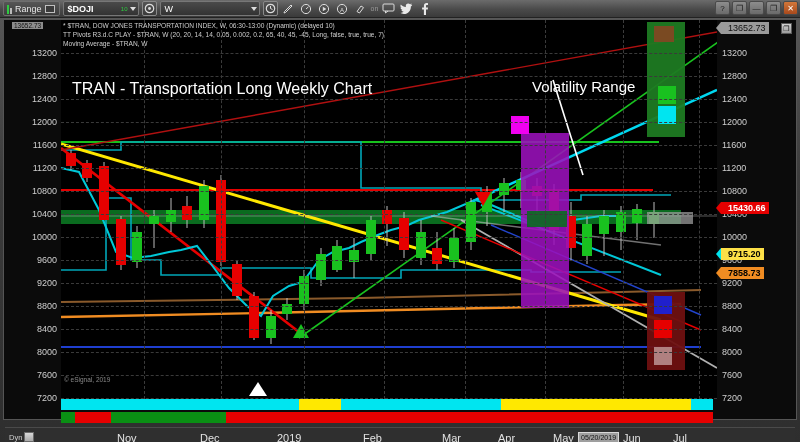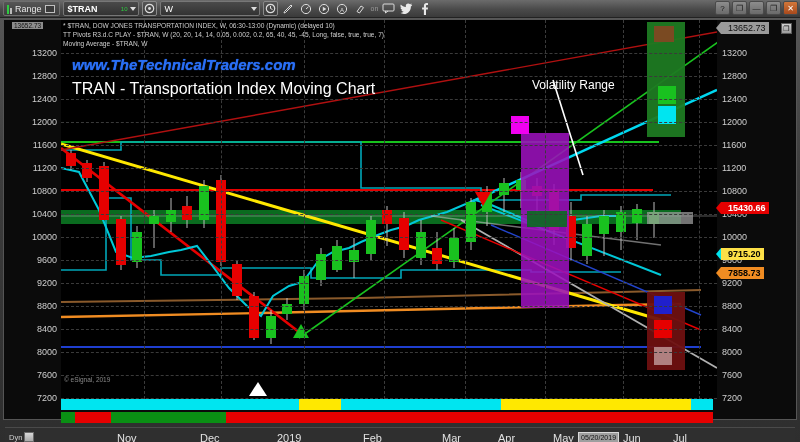--- a/index.html
+++ b/index.html
@@ -116,21 +116,21 @@
     white-space:nowrap; font-family:"Liberation Sans", sans-serif;
   }
   .site {
     position:absolute; font-style:italic; font-weight:bold;
     color:#2a6ff5; font-size:15px; text-shadow:0 0 1px #2a6ff5;
   }
   .chtitle {
     position:absolute; color:#fff; font-size:16px; white-space:nowrap;
   }
   .volrange {
-    position:absolute; color:#fff; font-size:12px; white-space:nowrap;
+    position:absolute; color:#fff; font-size:15px; white-space:nowrap;
   }
 
   
   .annot {
     position:absolute; background:rgba(38,38,38,0.93);
     color:#fff; font-size:10.5px; line-height:13.6px; text-align:center;
     padding:4px 6px;
   }
 
   
@@ -182,21 +182,21 @@
       <span class="tb-label">Range</span>
       <span class="icn" style="width:11px">
         <svg width="10" height="8" viewBox="0 0 10 8">
             <rect x="0" y="0" width="10" height="8" fill="#bfbfbf"></rect>
             <rect x="1" y="1" width="8" height="6" fill="#3a3a3a"></rect>
           </svg>
       </span>
     </div>
 
     <div class="sym-box">
-      <span class="txt">$TRAN</span>
+      <span class="txt">$DOJI</span>
       <span class="sup">10</span>
       <span class="caret"></span>
     </div>
     <div class="icn ring">
       <svg width="11" height="11" viewBox="0 0 11 11">
           <circle cx="5.5" cy="5.5" r="4.2" fill="none" stroke="#dcdcdc" stroke-width="1.2"></circle>
           <circle cx="5.5" cy="5.5" r="1.4" fill="#dcdcdc"></circle>
         </svg>
     </div>
 
@@ -514,22 +514,21 @@
         <rect x="593" y="300" width="18" height="18" fill="#e60000"></rect>
         <rect x="593" y="327" width="18" height="18" fill="#b08080"></rect>
 
         <rect x="134" y="96" width="18" height="18" fill="#f000f0" transform="translate(316,0)"></rect>
         <polygon points="414,172 430,172 422,186" fill="#e60000"></polygon>
         <polygon points="232,318 248,318 240,304" fill="#19c11f"></polygon>
 
         <line x1="492" y1="60" x2="522" y2="155" stroke="#ffffff" stroke-width="1.6"></line>
       </svg>
 
-      <div class="site" style="left:11px; top:36px">www.TheTechnicalTraders.com</div>
-      <div class="chtitle" style="left:11px; top:60px">TRAN - Transportation Index Moving Chart</div>
+      <div class="chtitle" style="left:11px; top:60px">TRAN - Transportation Long Weekly Chart</div>
       <div class="volrange" style="left:471px; top:58px">Volatility Range</div>
 
 
       <div class="esig" style="left:3px; top:356px;">© eSignal, 2019</div>
     </div>
 
     <div class="axis-right">
       <div class="ytick" style="top:28px">13200</div>
       <div class="ytick" style="top:51px">12800</div>
       <div class="ytick" style="top:74px">12400</div>

